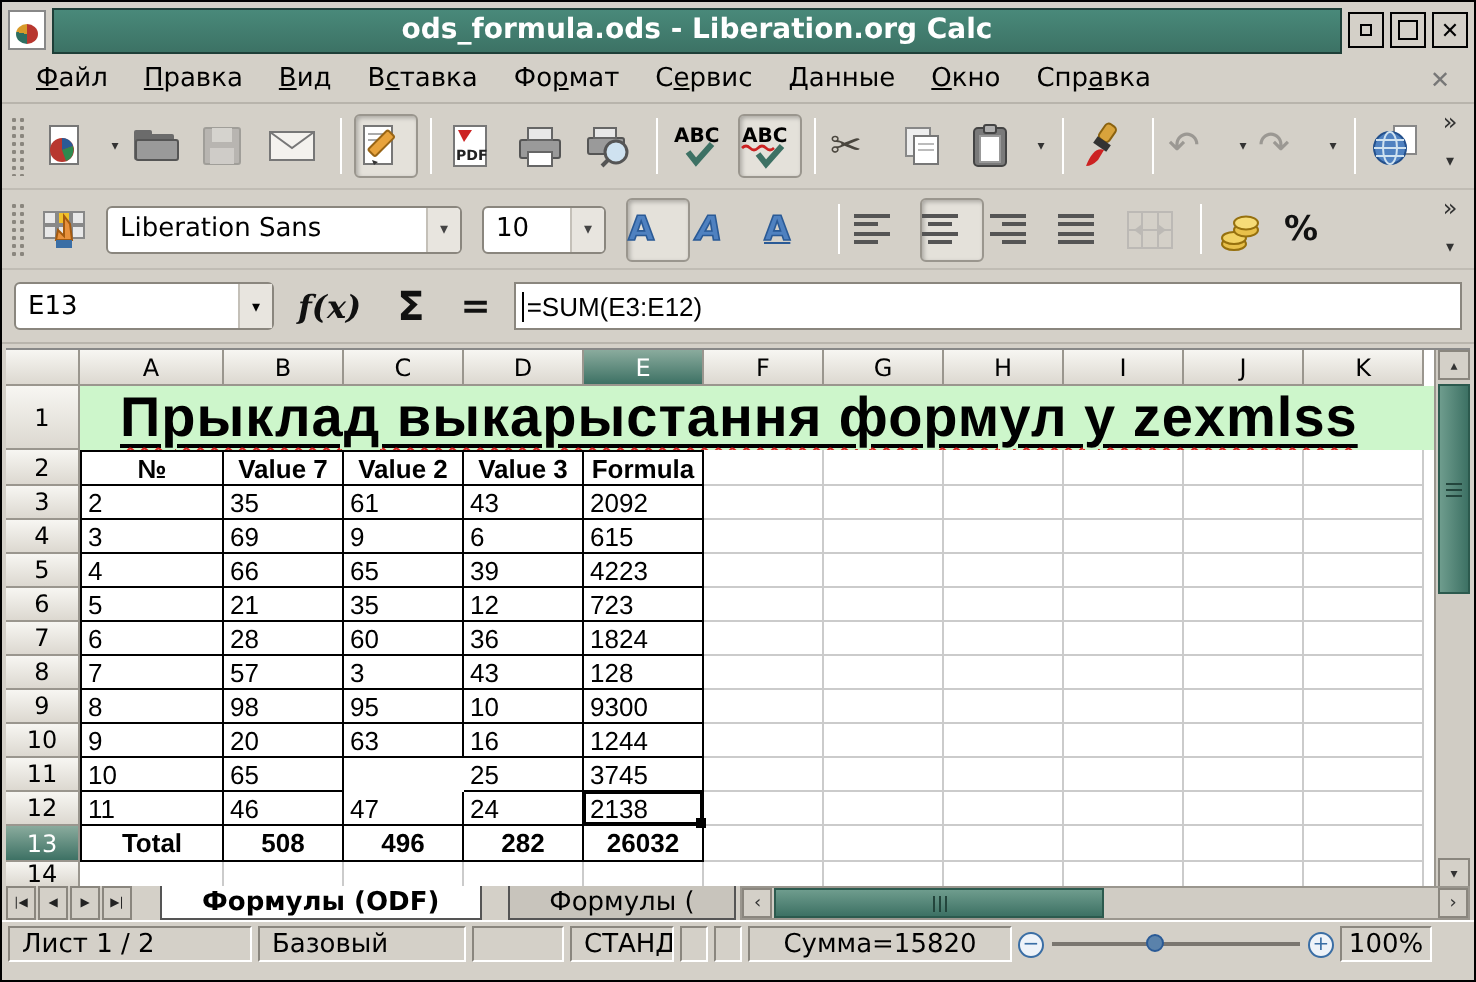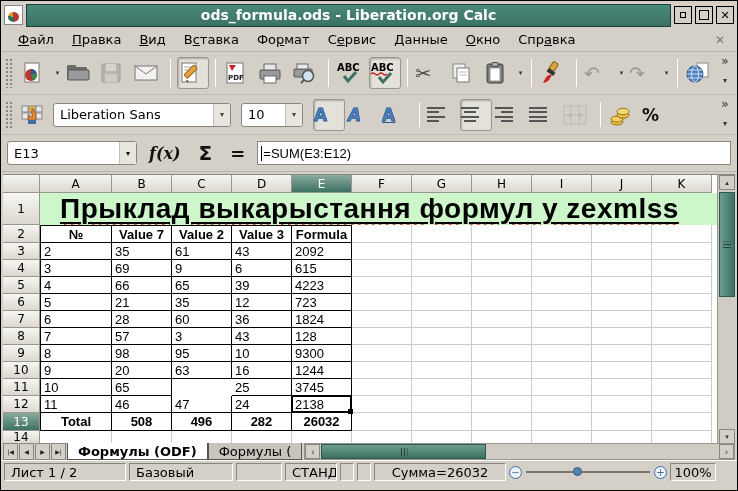--- a/index.html
+++ b/index.html
@@ -82,21 +82,21 @@
   .vscroll { position:absolute; top:0; right:0; width:18px; height:269px; background:#d0ccc4; border-left:1px solid #9a968e; }
   .sbtn { position:absolute; left:1px; width:16px; height:15px; background:#d4d0c8; border:1px solid #8a867e; display:flex; align-items:center; justify-content:center; font-size:7px; color:#333; }
   .vthumb { position:absolute; left:1px; top:17px; width:16px; height:105px; background:linear-gradient(90deg,#6e9c8d,#3d7164); border:1px solid #2c5a4e; }
   .vthumb::after, .hthumb::after { content:""; position:absolute; left:50%; top:50%; transform:translate(-50%,-50%); width:8px; height:7px;
       background:repeating-linear-gradient(#23453c 0 1px, transparent 1px 3px); }
   .hthumb::after { width:7px; height:8px; background:repeating-linear-gradient(90deg,#23453c 0 1px, transparent 1px 3px); }
 
   
   .tabbar { height:17px; display:flex; align-items:stretch; margin:0 2px; background:#d4d0c8; }
   .navbtn { width:15px; border:1px solid #8a867e; background:#d4d0c8; display:flex; align-items:center; justify-content:center; font-size:6px; color:#222; margin-right:1px; flex:none; }
-  .tab { padding:0 10px; display:flex; align-items:center; font-size:13px; background:#c8c4bc; border:1px solid #555; border-top:none; white-space:nowrap; flex:none; }
+  .tab { padding:0 20px; display:flex; align-items:center; font-size:13px; background:#c8c4bc; border:1px solid #555; border-top:none; white-space:nowrap; flex:none;margin-left:13px; }
   .tab.active { background:#fff; font-weight:bold; }
   .hscroll { flex:1; position:relative; background:#d0ccc4; border:1px solid #9a968e; margin-left:2px; }
   .hbtn { position:absolute; top:0; width:15px; height:100%; background:#d4d0c8; border:1px solid #8a867e; display:flex; align-items:center; justify-content:center; font-size:9px; color:#333; }
   .hthumb { position:absolute; left:16px; top:0; width:165px; height:100%; background:linear-gradient(#6e9c8d,#3d7164); border:1px solid #2c5a4e; }
 
   
   .statusbar { height:23px; display:flex; align-items:center; gap:3px; padding:2px 3px; background:#d4d0c8; border-top:1px solid #fff; }
   .sfield { height:18px; border:1px solid; border-color:#8a867e #fff #fff #8a867e; display:flex; align-items:center; padding:0 6px; font-size:13px; white-space:nowrap; overflow:hidden; }
   .zoomctl { width:158px; display:flex; align-items:center; gap:4px; justify-content:center; }
   .zc { width:13px; height:13px; border:1px solid #3a6ea5; border-radius:50%; color:#3a6ea5; font-size:10px; line-height:11px; text-align:center; background:#eef3f9; }
@@ -633,21 +633,21 @@
   </div>
 </div>
 
 <div class="statusbar">
   <span class="sfield" style="width:122px">Лист 1 / 2</span>
   <span class="sfield" style="width:104px">Базовый</span>
   <span class="sfield" style="width:46px"></span>
   <span class="sfield" style="width:52px">СТАНД</span>
   <span class="sfield" style="width:14px"></span>
   <span class="sfield" style="width:14px"></span>
-  <span class="sfield" style="width:132px; justify-content:center">Сумма=26032</span>
+  <span class="sfield" style="width:132px; justify-content:center">Сумма=15820</span>
   <span class="zoomctl">
     <span class="zc">−</span>
     <span class="ztrack">
         <span class="zhandle"></span>
       </span>
     <span class="zc">+</span>
   </span>
   <span class="sfield" style="width:46px; justify-content:center">100%</span>
 </div>
 

